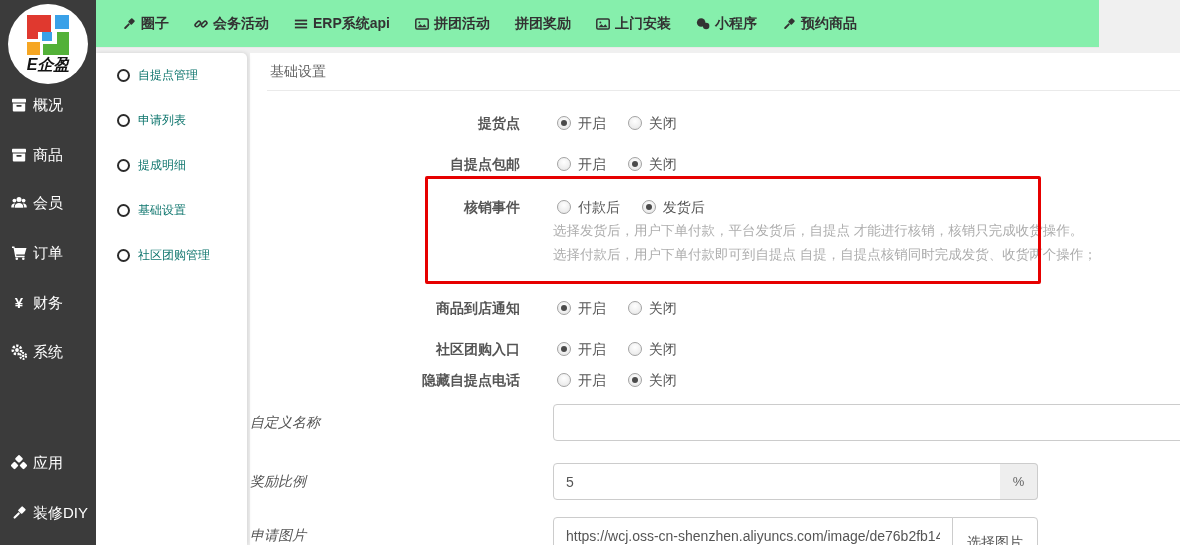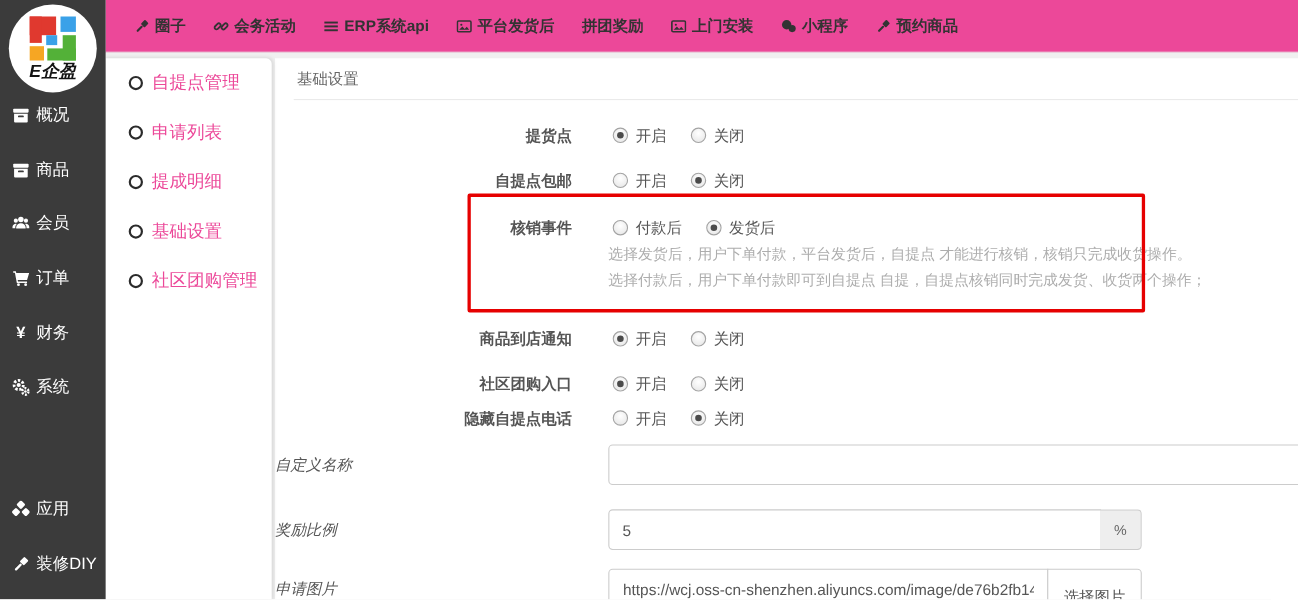--- a/index.html
+++ b/index.html
@@ -21,28 +21,28 @@
   .lm-blue2  { left:15px; top:17px; width:10px; height:9px; background:#3aa1e8; }
   .logo-text { position:absolute; left:0; right:0; top:51px; text-align:center; font-size:16px; font-weight:900; font-style:italic; color:#141414; letter-spacing:0;
     text-shadow:-1px -1px 0 #fff,1px -1px 0 #fff,-1px 1px 0 #fff,1px 1px 0 #fff; }
   .side-item { position:absolute; left:0; width:96px; height:36px; line-height:36px; color:#fff; font-size:15px; cursor:pointer; white-space:nowrap; }
   .side-item .si-icon { position:absolute; left:11px; top:10px; width:16px; height:16px; color:#fff; }
   .side-item .si-icon svg { width:16px; height:16px; display:block; }
   .side-item .si-label { position:absolute; left:33px; }
   .si-yen { font-size:15px; font-weight:bold; line-height:16px; text-align:center; display:block; }
 
   
-  .header { position:absolute; left:96px; top:0; width:1084px; height:48px; background:#ec4899; border-bottom:1px solid #e9e9e9; z-index:4; }
+  .header { position:absolute; left:96px; top:0; width:1003px; height:48px; background:#86efac; border-bottom:1px solid #e9e9e9; z-index:4; }
   .topnav { display:flex; align-items:center; height:48px; padding-left:26px; gap:25px; }
   .topnav-item { display:inline-flex; align-items:center; gap:5px; font-size:14px; font-weight:bold; color:#333; cursor:pointer; white-space:nowrap; }
   .topnav-item svg { width:14px; height:14px; color:#333; }
 
   
   .submenu { position:absolute; left:96px; top:53px; width:151px; height:492px; background:#fff; border-top-right-radius:5px; box-shadow:1px 0 4px rgba(0,0,0,.13); z-index:3; }
-  .submenu-item { position:relative; height:45px; line-height:45px; font-size:16px; color:#ec4899; cursor:pointer; white-space:nowrap; }
+  .submenu-item { position:relative; height:45px; line-height:45px; font-size:12px; color:#0f766e; cursor:pointer; white-space:nowrap; }
   .ring-icon { position:absolute; left:21px; top:16px; width:13px; height:13px; border:2px solid #2b2b2b; border-radius:50%; }
   .submenu-item .sm-label { position:absolute; left:42px; }
 
   
   .content { position:absolute; left:250px; top:53px; width:930px; height:492px; background:#fff; overflow:hidden; z-index:2; }
   .content-title { margin-left:17px; height:38px; line-height:37px; padding-left:3px; border-bottom:1px solid #eaeaea; font-size:14px; color:#666; }
 
   .form-row { position:absolute; left:0; width:100%; height:20px; line-height:20px; font-size:14px; color:#555; }
   .row-label { display:inline-block; width:270px; text-align:right; vertical-align:top; color:#555;font-weight:bold; }
   .row-ctl { display:inline-block; margin-left:33px; vertical-align:top; }
@@ -198,21 +198,21 @@
             <rect x="1" y="11" width="14" height="2"></rect>
           </svg>
         <span>ERP系统api</span>
       </span>
       <span class="topnav-item">
         <svg viewBox="0 0 16 16" fill="currentColor">
             <rect x="0.9" y="2.4" width="14.2" height="11.2" rx="1.4" fill="none" stroke="currentColor" stroke-width="1.7"></rect>
             <circle cx="5" cy="6.3" r="1.1"></circle>
             <path d="M2.8 11.6l3.3-3.4 2.4 2.4 2.2-2.2 2.5 3.2z"></path>
           </svg>
-        <span>平台发货后</span>
+        <span>拼团活动</span>
       </span>
       <span class="topnav-item">
         <span>拼团奖励</span>
       </span>
       <span class="topnav-item">
         <svg viewBox="0 0 16 16" fill="currentColor">
             <rect x="0.9" y="2.4" width="14.2" height="11.2" rx="1.4" fill="none" stroke="currentColor" stroke-width="1.7"></rect>
             <circle cx="5" cy="6.3" r="1.1"></circle>
             <path d="M2.8 11.6l3.3-3.4 2.4 2.4 2.2-2.2 2.5 3.2z"></path>
           </svg>

